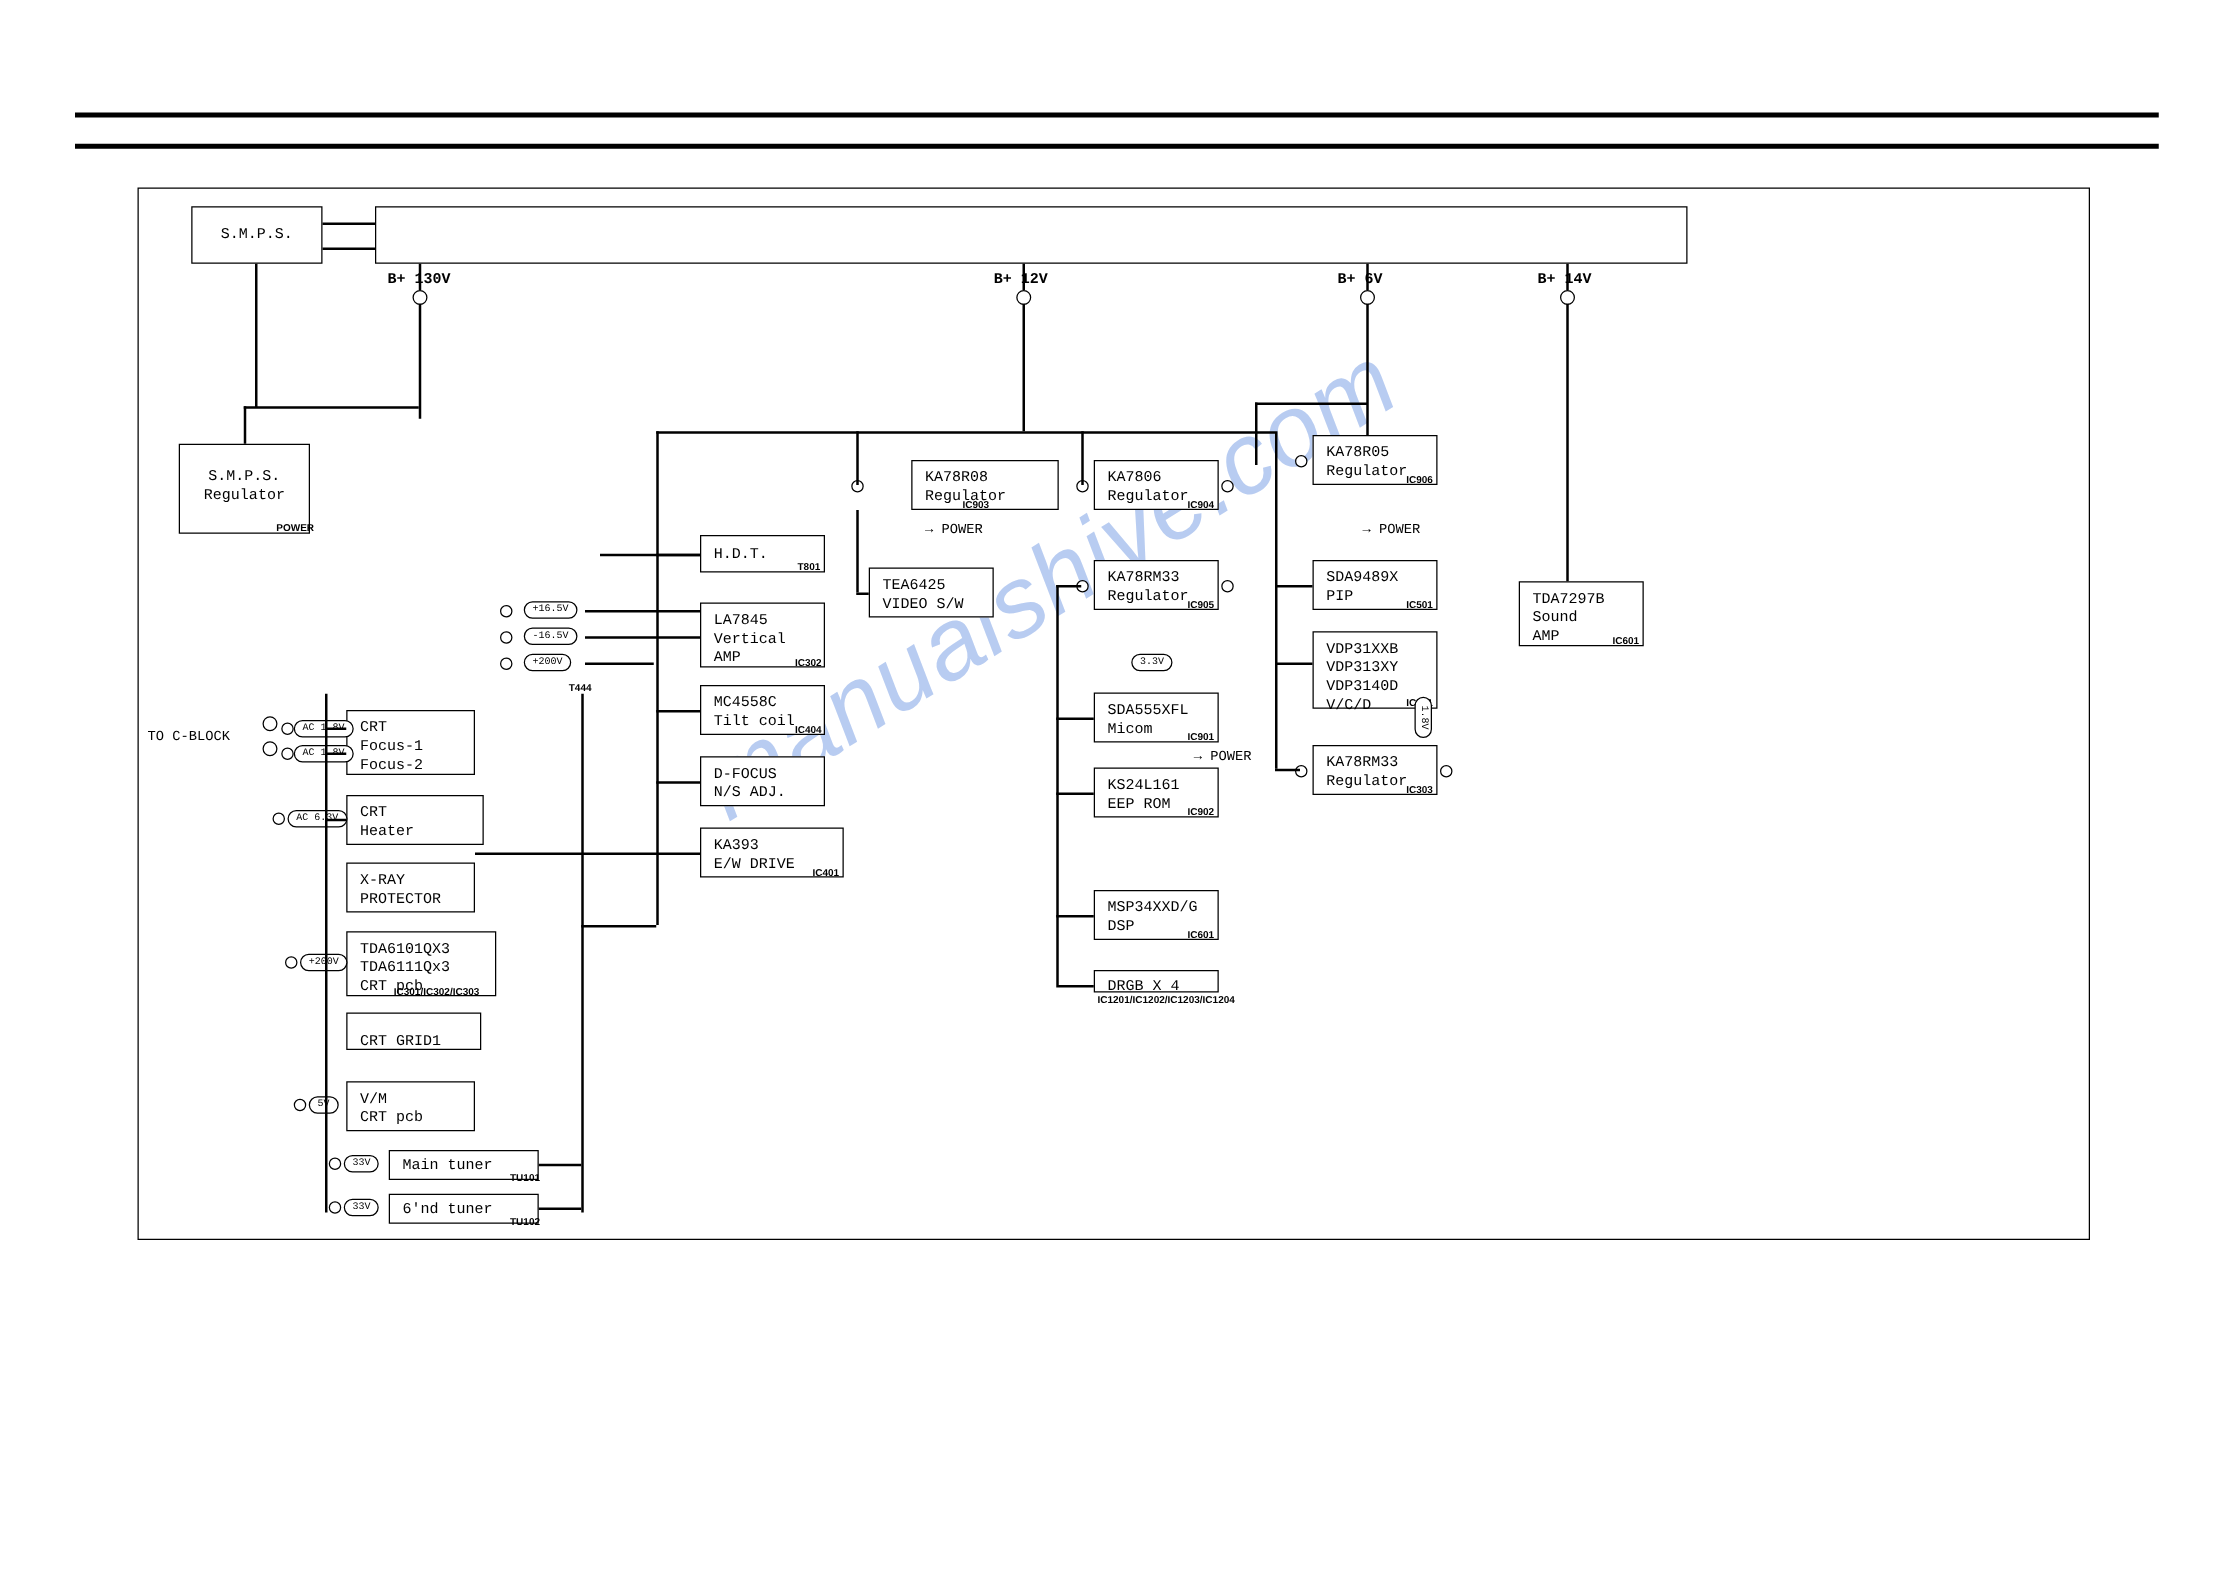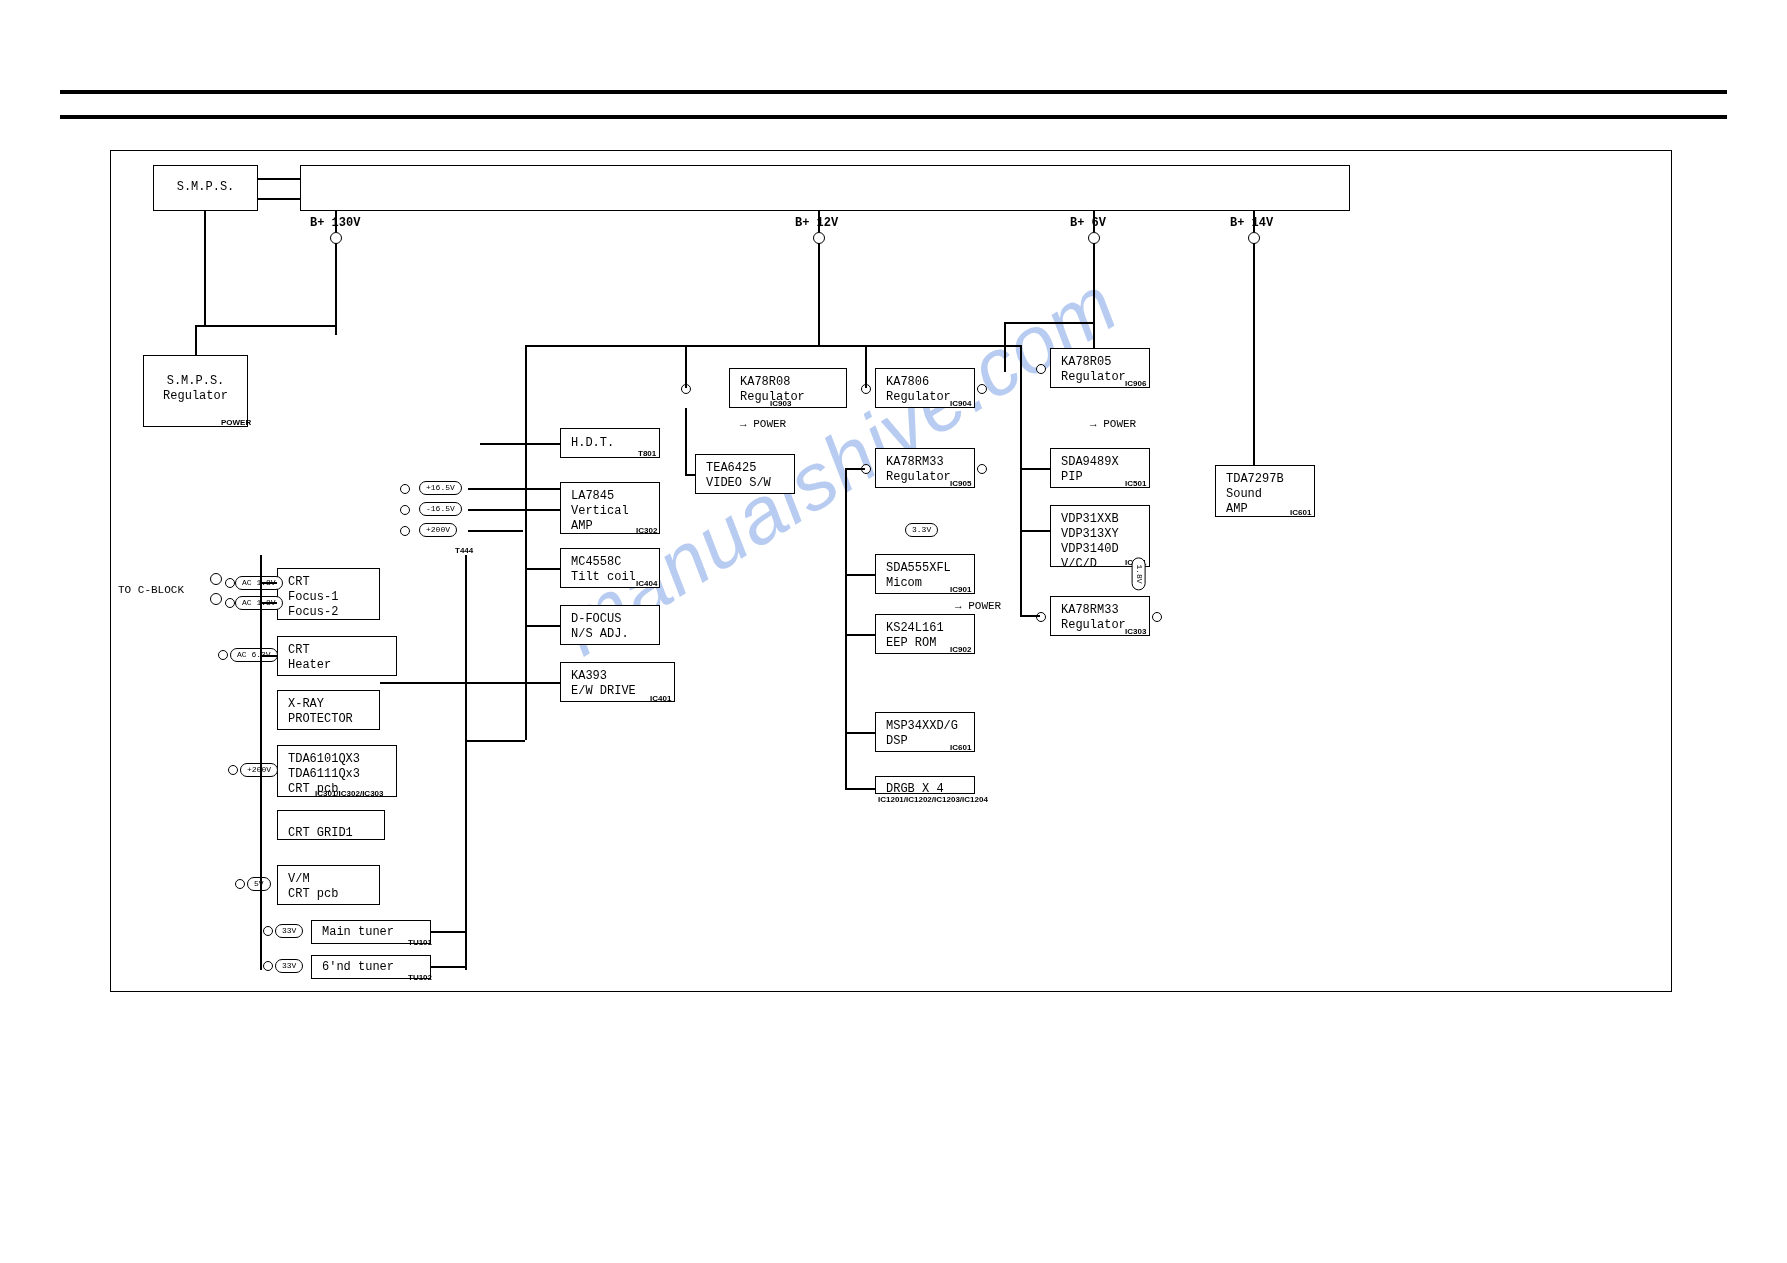--- a/index.html
+++ b/index.html
@@ -68,21 +68,21 @@
   <div class="pill" style="left:419px;top:523px">+200V</div>
 
   <div class="box" style="left:277px;top:568px;width:103px;height:52px"><span>CRT</span>
 <span>Focus-1</span>
 <span>Focus-2</span></div>
   <div class="pill" style="left:235px;top:576px">AC 1.8V</div>
   <div class="pill" style="left:235px;top:596px">AC 1.8V</div>
   <div class="port" style="left:225px;top:578px"></div>
   <div class="port" style="left:225px;top:598px"></div>
 
-  <div class="box" style="left:277px;top:636px;width:120px;height:40px"><span>CRT</span>
+  <div class="box" style="left:277px;top:636px;width:110px;height:40px"><span>CRT</span>
 <span>Heater</span></div>
   <div class="pill" style="left:230px;top:648px">AC 6.3V</div>
   <div class="port" style="left:218px;top:650px"></div>
 
   <div class="box" style="left:277px;top:690px;width:103px;height:40px"><span>X-RAY</span>
 <span>PROTECTOR</span></div>
 
   <div class="box" style="left:277px;top:745px;width:120px;height:52px"><span>TDA6101QX3</span>
 <span>TDA6111Qx3</span>
 <span>CRT pcb</span></div>

